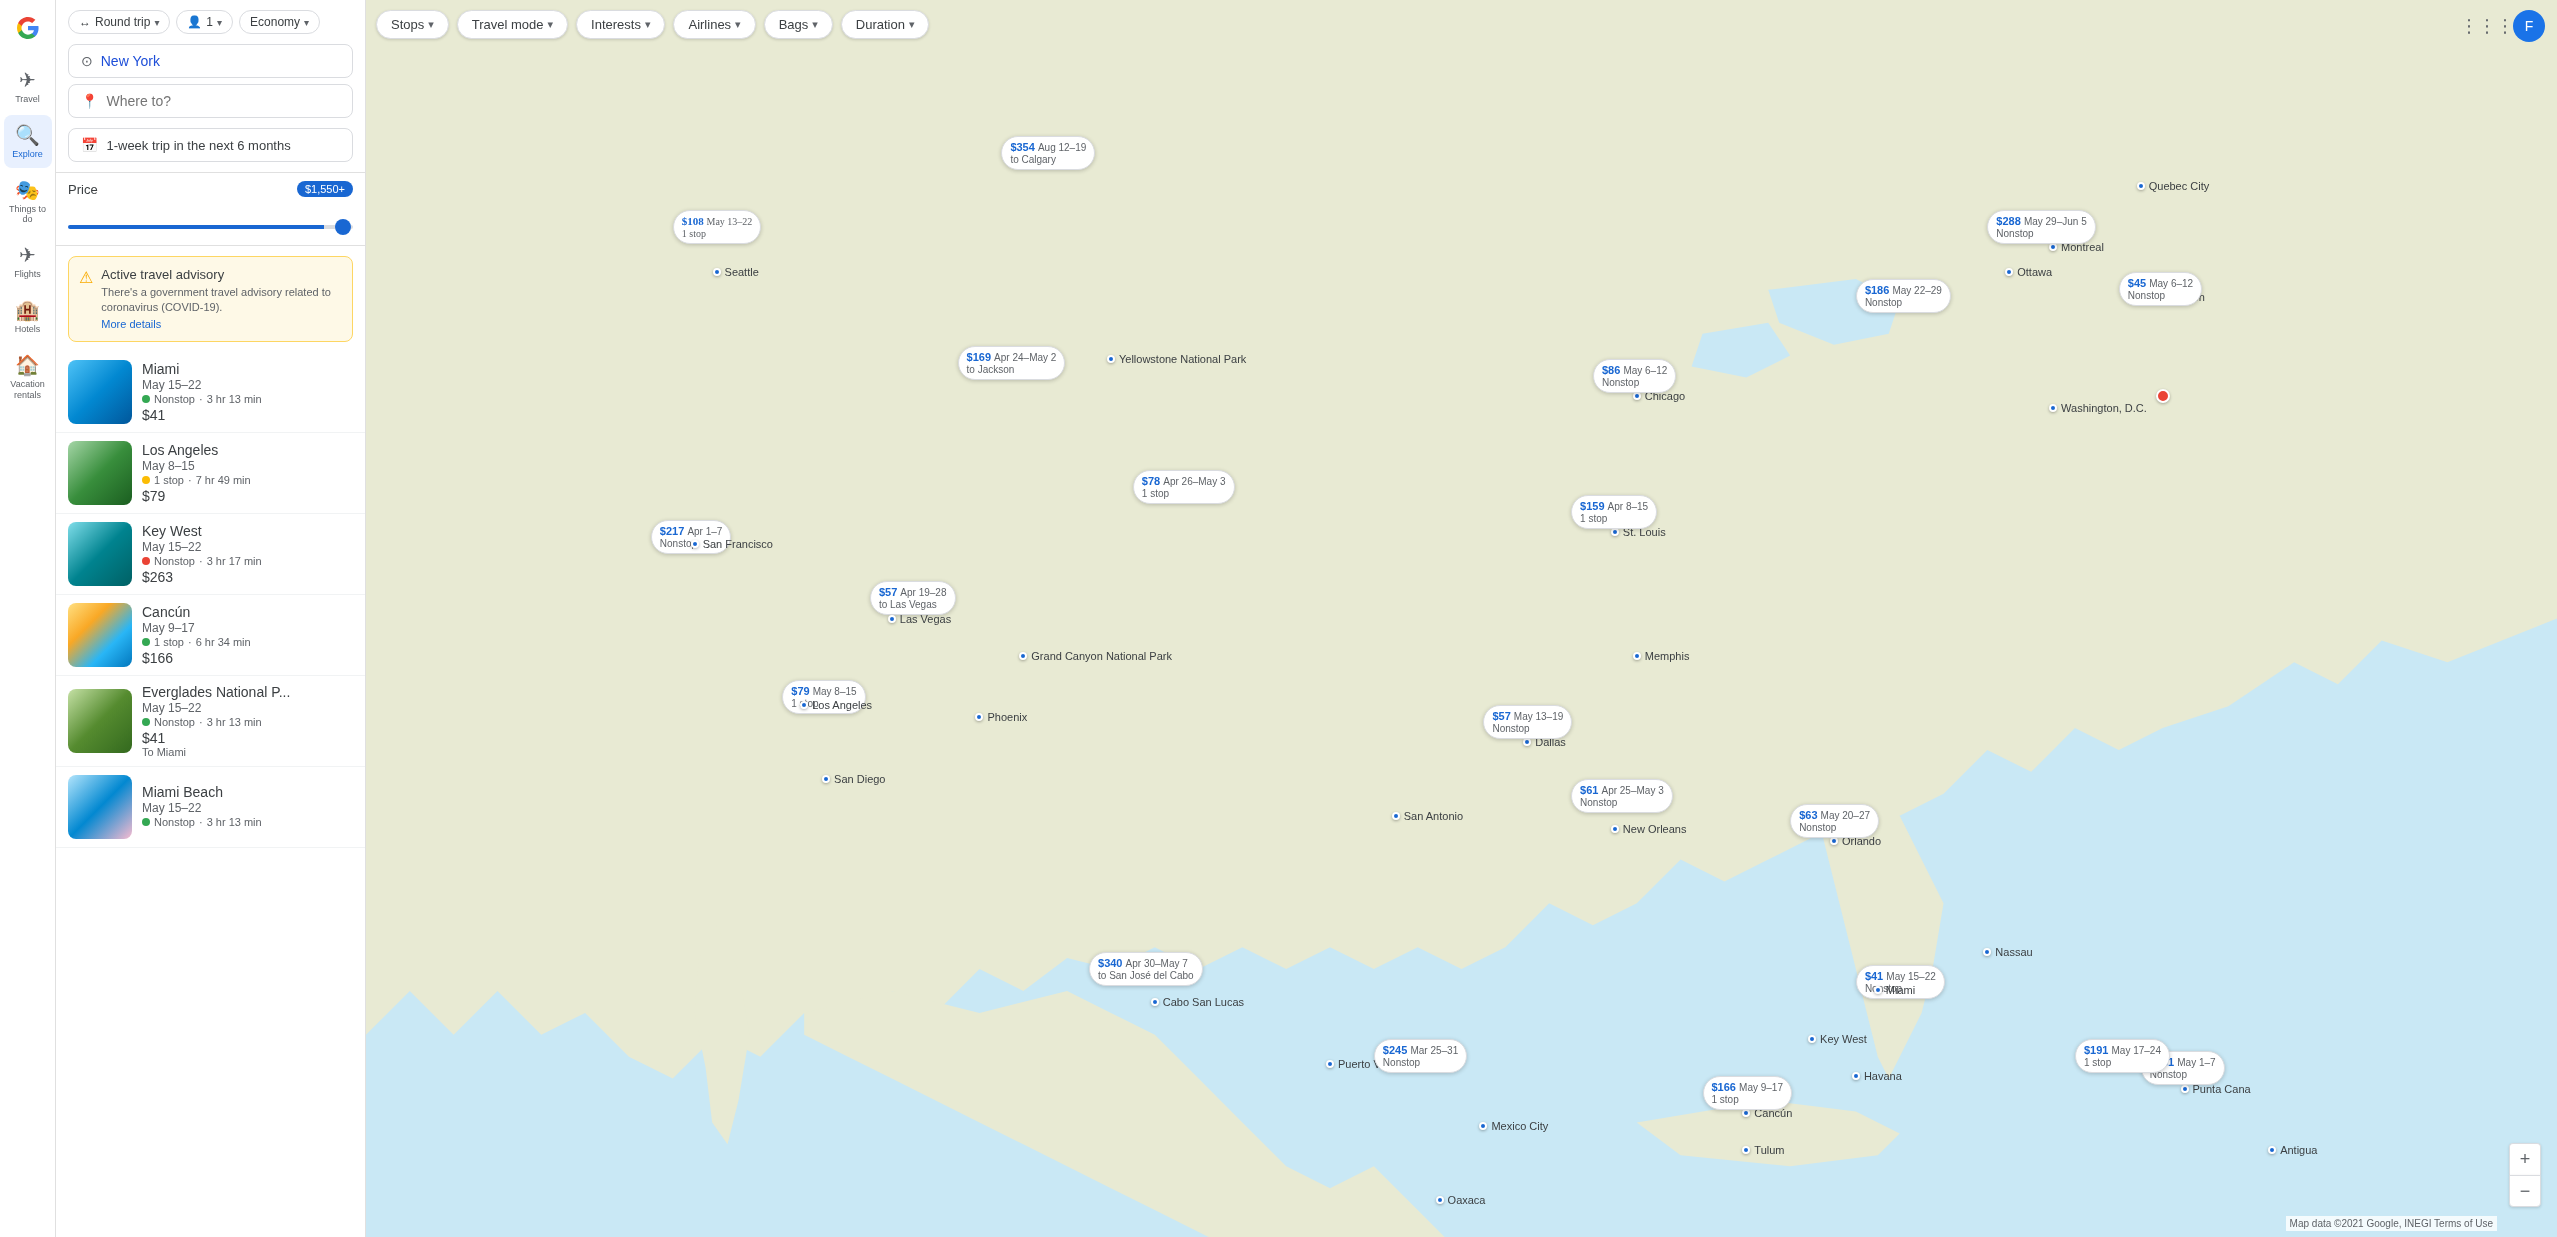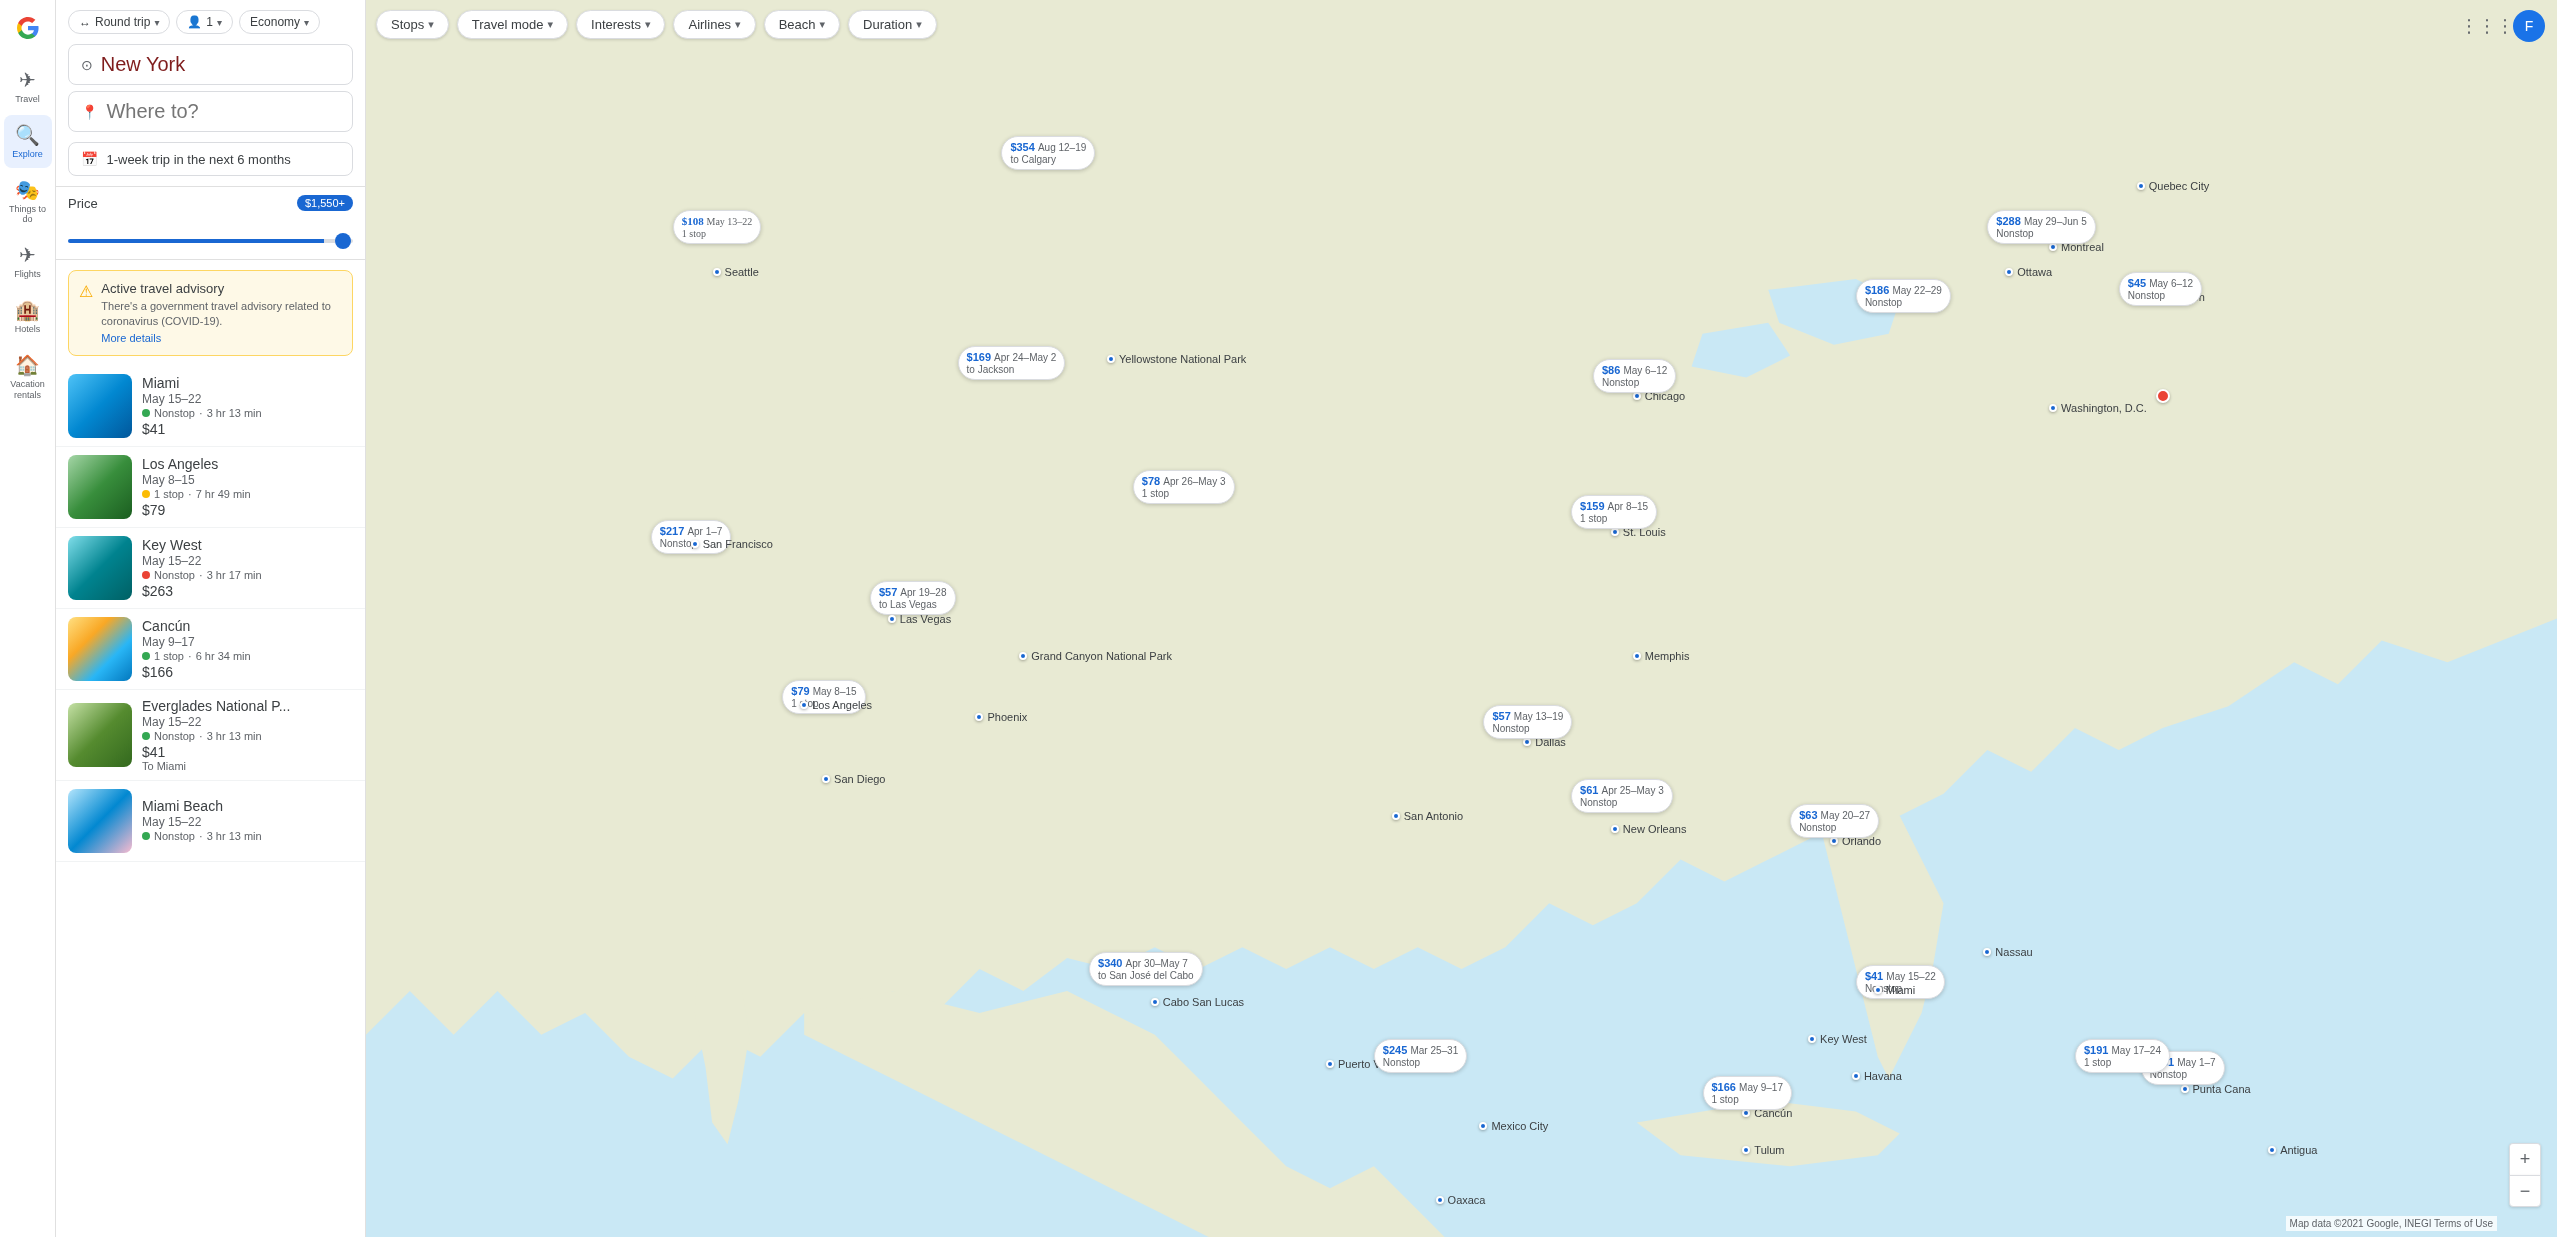--- a/index.html
+++ b/index.html
@@ -87,22 +87,22 @@
       align-items: center;
       border: 1px solid #dadce0;
       border-radius: 8px;
       padding: 8px 12px;
       gap: 8px;
     }
     .search-input-row .input-icon { color: #5f6368; font-size: 14px; }
     .search-input-row input {
       border: none;
       outline: none;
-      font-size: 20px;
-      color: #7f1d1d;
+      font-size: 14px;
+      color: #1d4ed8;
       width: 100%;
       background: transparent;
     }
 
     .date-row {
       display: flex;
       align-items: center;
       border: 1px solid #dadce0;
       border-radius: 8px;
       padding: 8px 12px;
@@ -575,21 +575,21 @@
       </button>
       <button class="filter-btn">
         <span>Interests</span>
         <span class="chevron">▾</span>
       </button>
       <button class="filter-btn">
         <span>Airlines</span>
         <span class="chevron">▾</span>
       </button>
       <button class="filter-btn">
-        <span>Beach</span>
+        <span>Bags</span>
         <span class="chevron">▾</span>
       </button>
       <button class="filter-btn">
         <span>Duration</span>
         <span class="chevron">▾</span>
       </button>
     </div>
 
   <div class="map-bg">
     <svg class="map-svg" viewBox="0 0 1000 700" preserveAspectRatio="xMidYMid slice">

